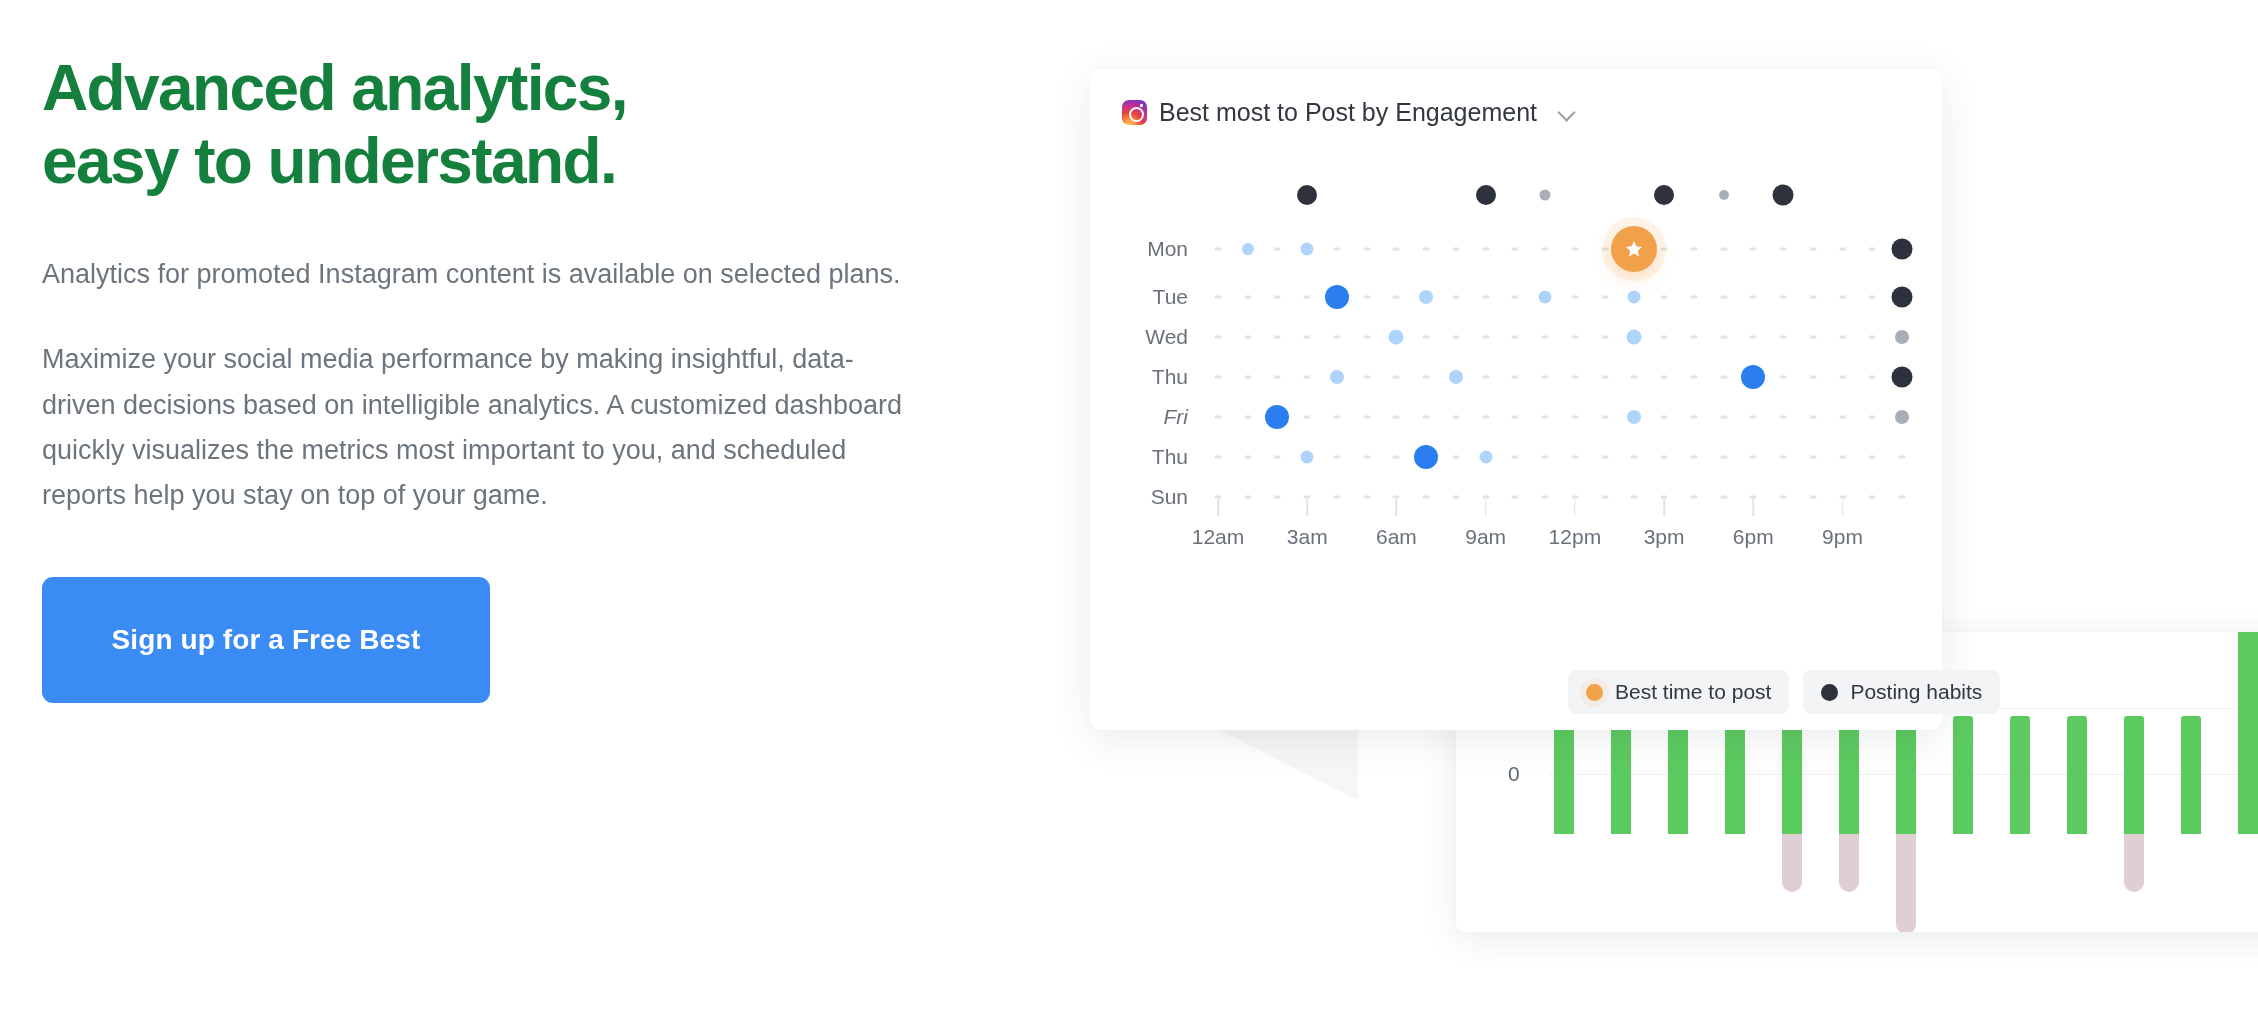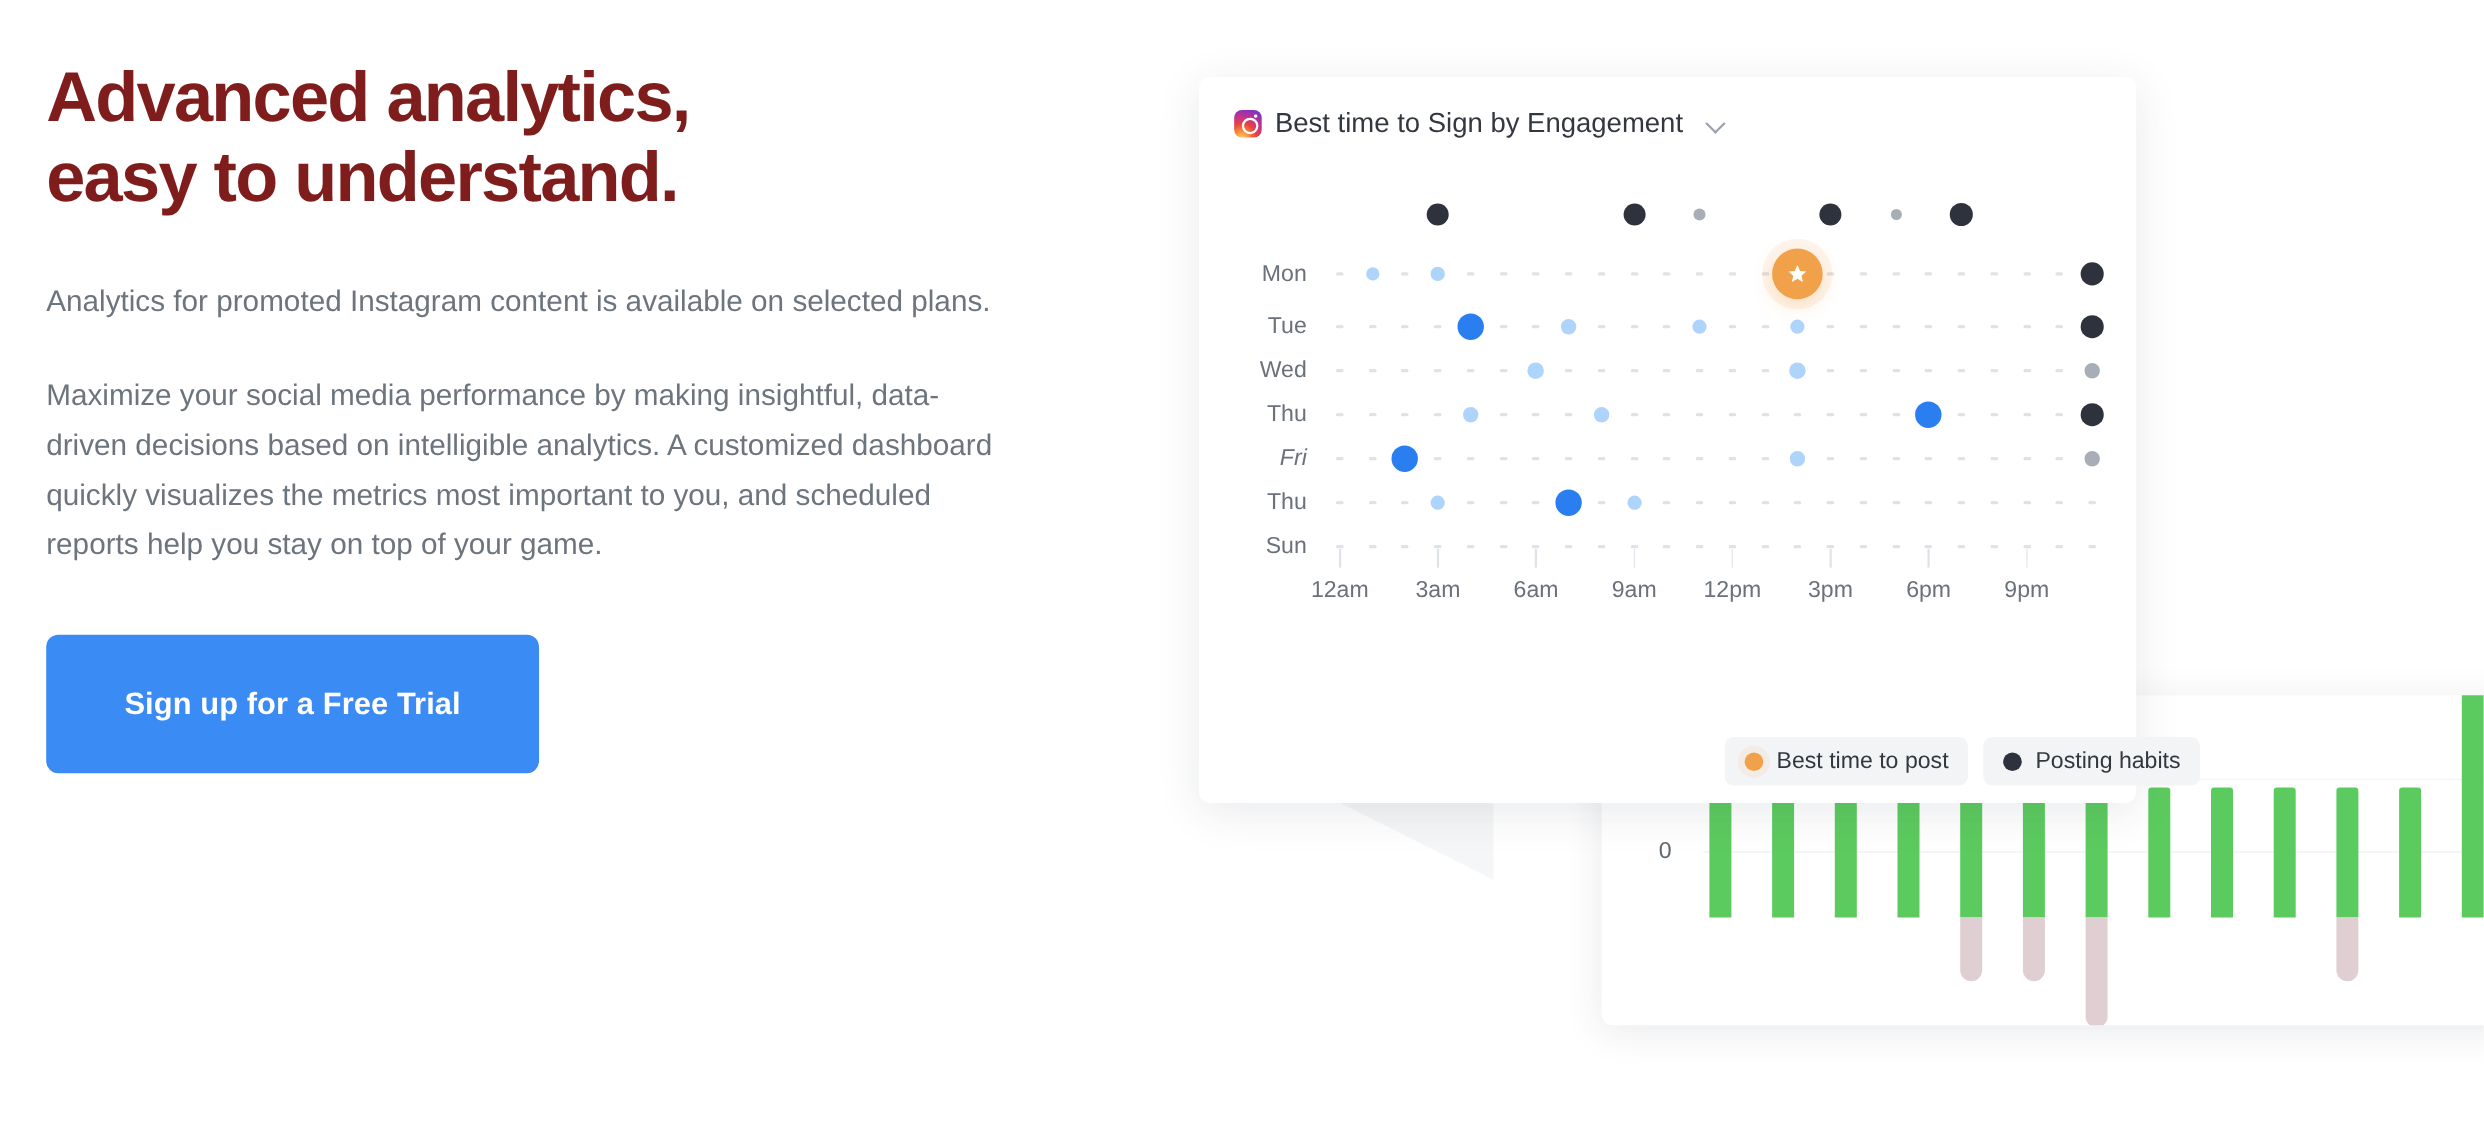--- a/index.html
+++ b/index.html
@@ -78,21 +78,21 @@
     flex: 0 0 auto;
     overflow: hidden;
   }
   .fb-badge svg { position: absolute; left: 0; top: 0; }
 
   .headline {
     margin-top: 26px;
     font-size: 64px;
     line-height: 1.14;
     font-weight: 700;
-    color: #7f1d1d;
+    color: #15803d;
     letter-spacing: -1.6px;
   }
   .headline .line { display: block; white-space: nowrap; }
 
   .body-copy {
     margin-top: 54px;
     font-size: 27px;
     line-height: 1.68;
     color: #6c757d;
     max-width: 870px;
@@ -324,21 +324,21 @@
 
 
     <h1 class="headline">
       <span class="line">Advanced analytics,</span>
       <span class="line">easy to understand.</span>
     </h1>
 
     <p class="body-copy">Analytics for promoted Instagram content is available on selected plans.</p>
     <p class="body-copy">Maximize your social media performance by making insightful, data-driven decisions based on intelligible analytics. A customized dashboard quickly visualizes the metrics most important to you, and scheduled reports help you stay on top of your game.</p>
 
-    <button class="cta-btn">Sign up for a Free Trial</button>
+    <button class="cta-btn">Sign up for a Free Best</button>
   </div>
 
   <div class="dash-zone">
 
     <div class="wedge"></div>
 
     <div class="bars-card">
       <div class="bars-topline"></div>
       <div class="bars-zeroline"></div>
       <div class="bars-zerolabel">0</div>
@@ -386,21 +386,21 @@
           <div class="bar-slot" style="left: 690px;">
             <div class="bar-pos" style="height: 205px; top: -3px;"></div>
           </div>
         </div>
     </div>
 
     <div class="heat-card">
 
       <div class="heat-head">
         <span class="ig-badge"></span>
-        <span class="heat-title">Best time to Sign by Engagement</span>
+        <span class="heat-title">Best most to Post by Engagement</span>
         <span class="chevron"></span>
       </div>
 
       <div class="heat-plot" id="heat-plot">
           <div class="daylabel" style="left: 36px; top: 166px;">Mon</div>
           <div class="gdot" style="left: 128px; top: 166px;"></div>
           <div class="gdot" style="left: 157.739px; top: 166px;"></div>
           <div class="gdot" style="left: 187.478px; top: 166px;"></div>
           <div class="gdot" style="left: 217.217px; top: 166px;"></div>
           <div class="gdot" style="left: 246.957px; top: 166px;"></div>

